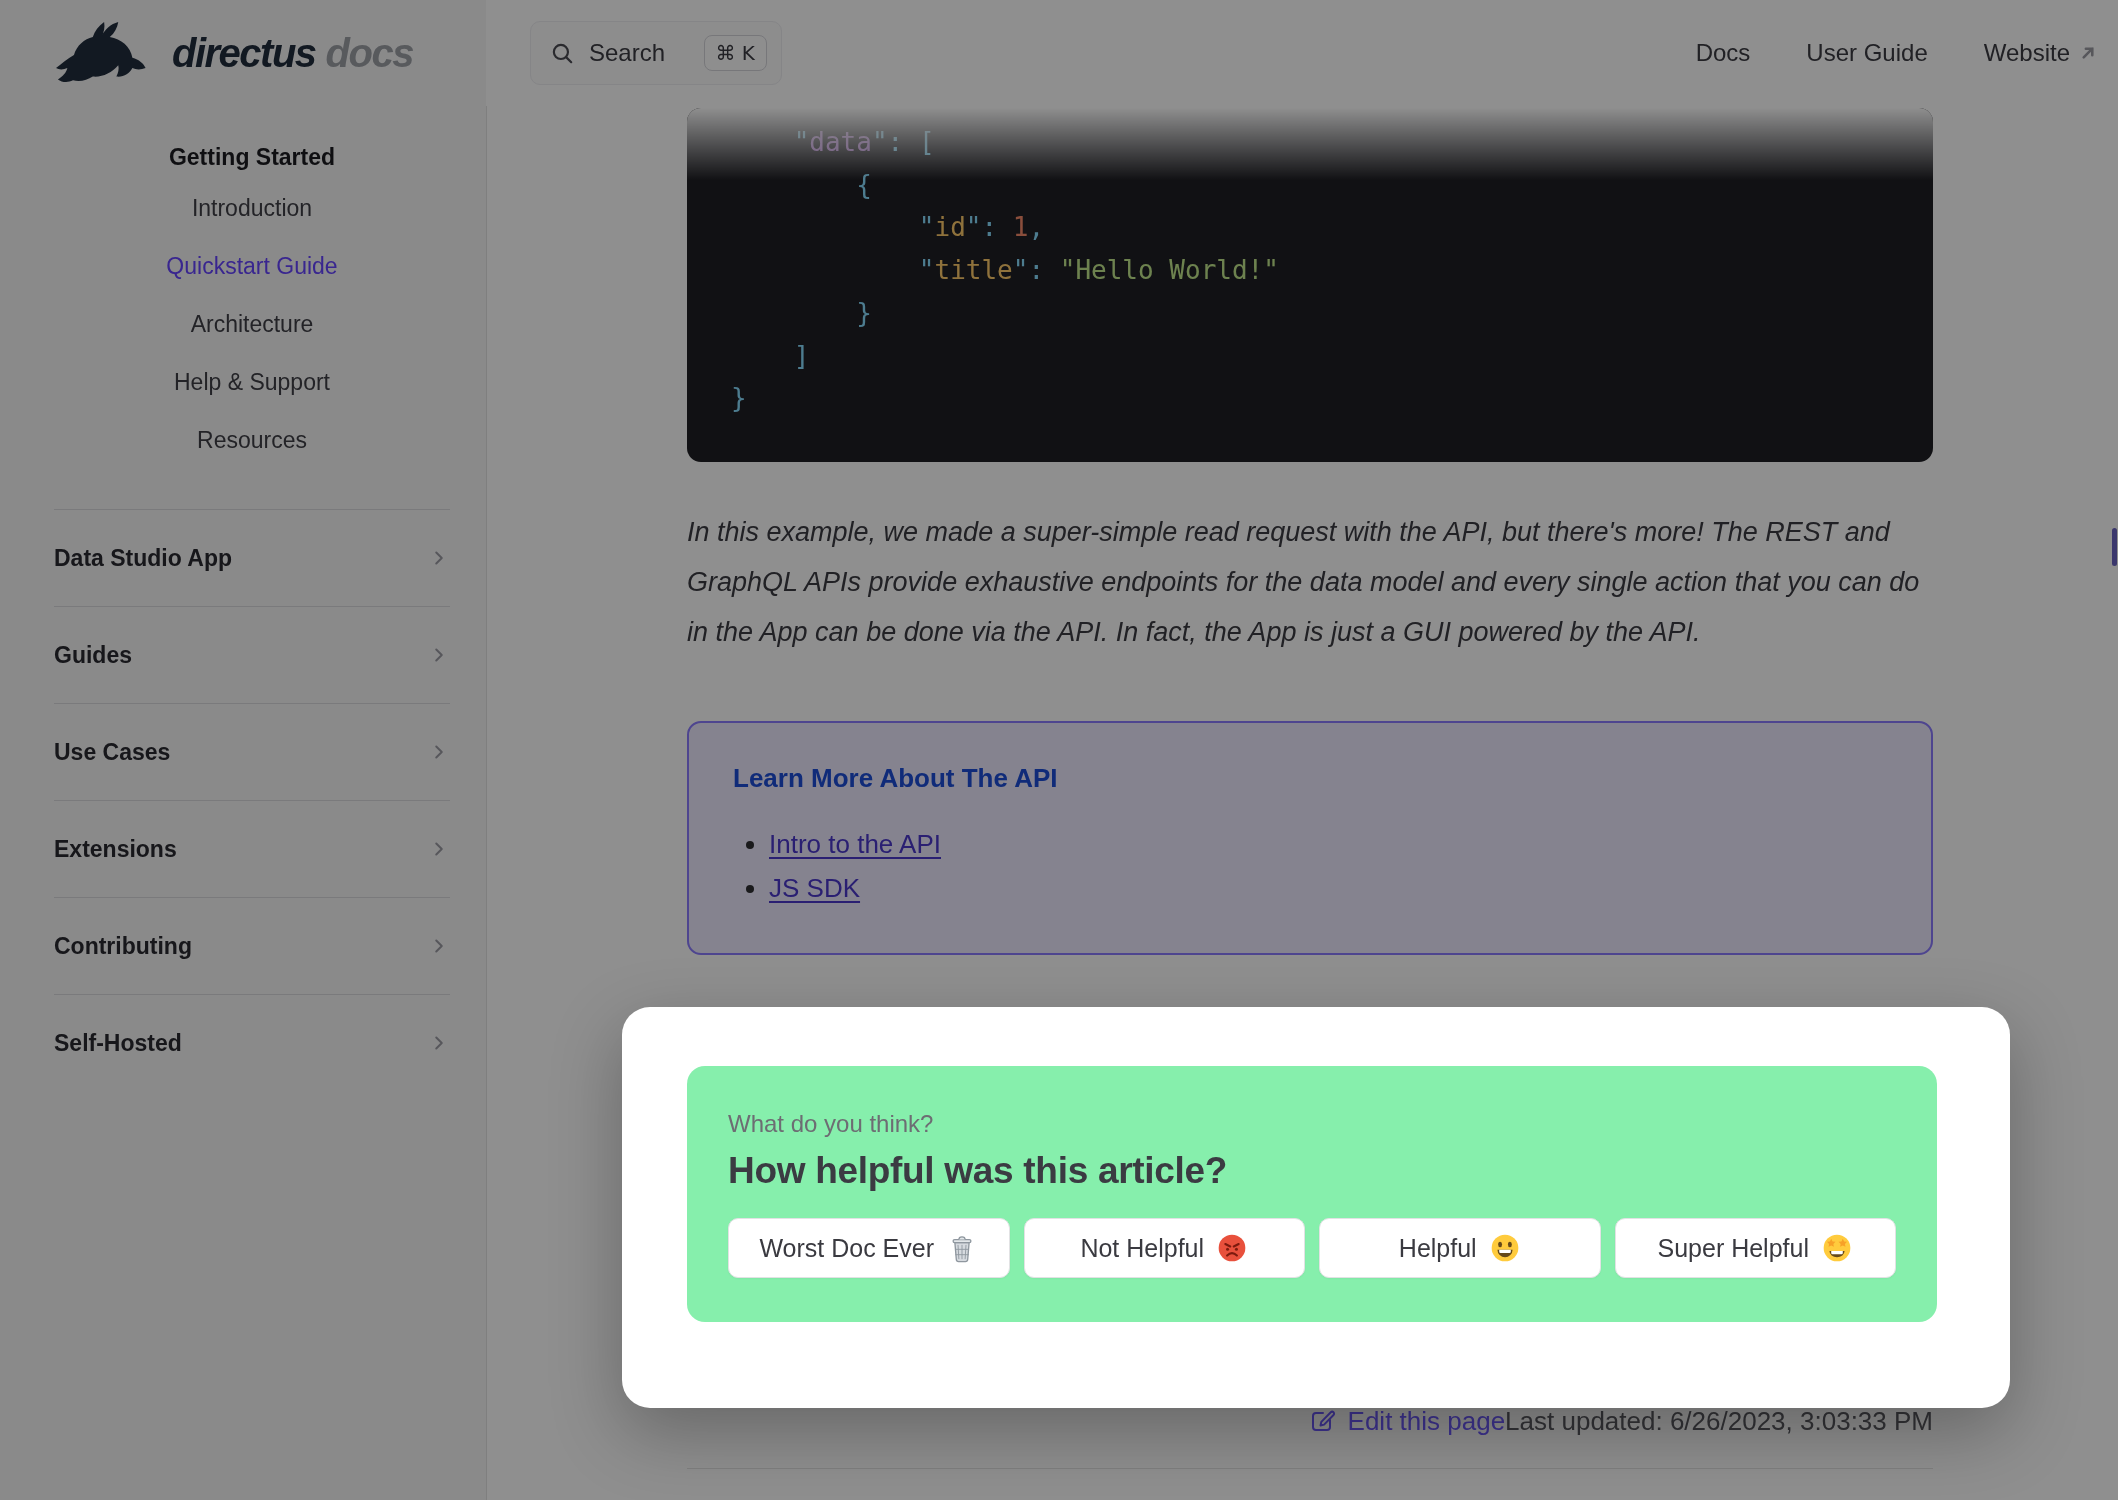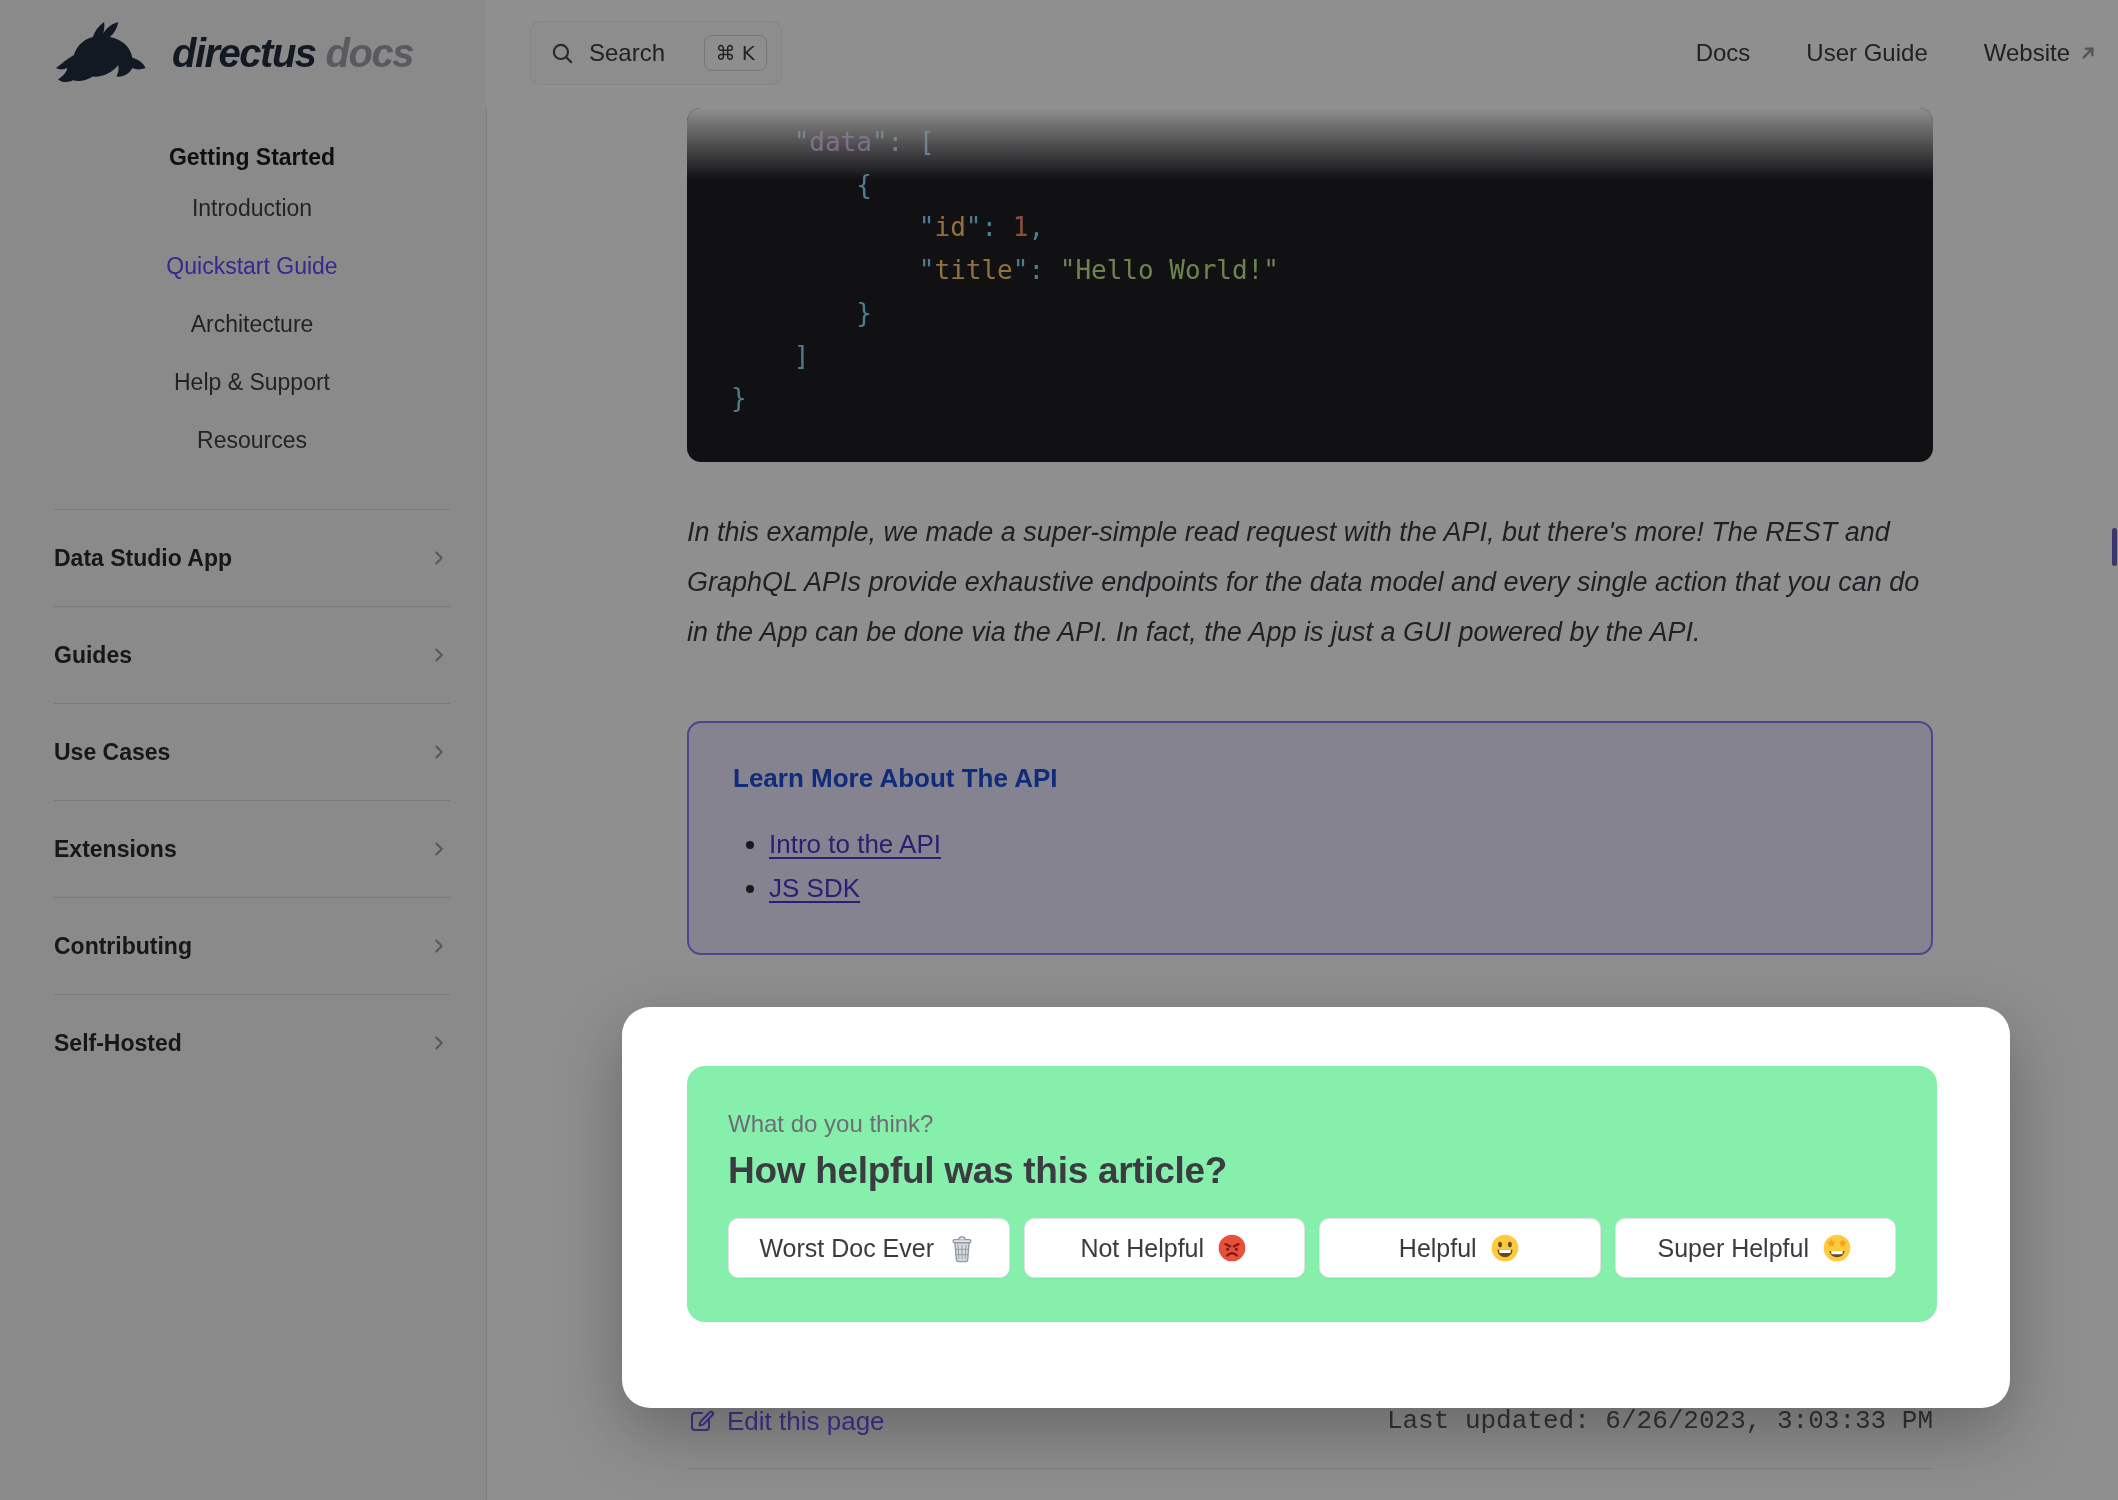--- a/index.html
+++ b/index.html
@@ -47,24 +47,24 @@
   .code-fade{position:absolute;left:0;top:0;right:0;height:72px;
     background:linear-gradient(to bottom,rgba(255,255,255,1),rgba(255,255,255,0));}
   .lead-paragraph{position:absolute;left:0;top:480px;right:6px;font-style:italic;font-size:27px;line-height:50px;color:#3c3c43;}
   .learn-more{position:absolute;left:0;right:0;top:721px;height:234px;box-sizing:border-box;
     background:#edeaff;border:2px solid #8b7bff;border-radius:14px;padding:40px 44px;}
   .lm-title{font-size:26px;font-weight:700;color:#1d4ed8;}
   .learn-more ul{margin:28px 0 0 0;padding-left:36px;}
   .learn-more li{font-size:26px;line-height:44px;color:#2f2f33;}
   .learn-more a{color:#4b38cc;text-decoration:underline;text-underline-offset:4px;}
 
-  .doc-footer{position:absolute;left:0;right:0;top:1398px;height:46px;display:flex;align-items:center;justify-content:space-between;}
+  .doc-footer{position:absolute;left:0;right:0;top:1398px;height:46px;display:flex;align-items:center;justify-content:flex-end;}
   .edit-link{display:flex;align-items:center;gap:12px;color:#6f5bff;font-size:26px;font-weight:500;text-decoration:none;}
   .edit-link svg{width:28px;height:28px;}
-  .last-updated{font-size:26px;color:#5c5c62;font-family:Liberation Mono, monospace;}
+  .last-updated{font-size:26px;color:#5c5c62;}
   .bottom-divider{position:absolute;left:0;right:0;top:1468px;height:1px;background:#e2e2e3;}
 
   .scroll-thumb{position:absolute;right:1px;top:528px;width:5px;height:38px;border-radius:3px;background:#6a63c0;}
 
   
   .overlay{position:absolute;inset:0;background:rgba(0,0,0,0.44);z-index:5;}
   .spotlight{position:absolute;left:622px;top:1007px;width:1388px;height:401px;background:#ffffff;
     border-radius:28px;z-index:10;box-shadow:0 24px 70px rgba(0,0,0,0.28);}
   .feedback-card{position:absolute;left:65px;top:59px;width:1250px;height:256px;background:#86efac;
     border-radius:18px;box-sizing:border-box;padding:44px 41px;}

